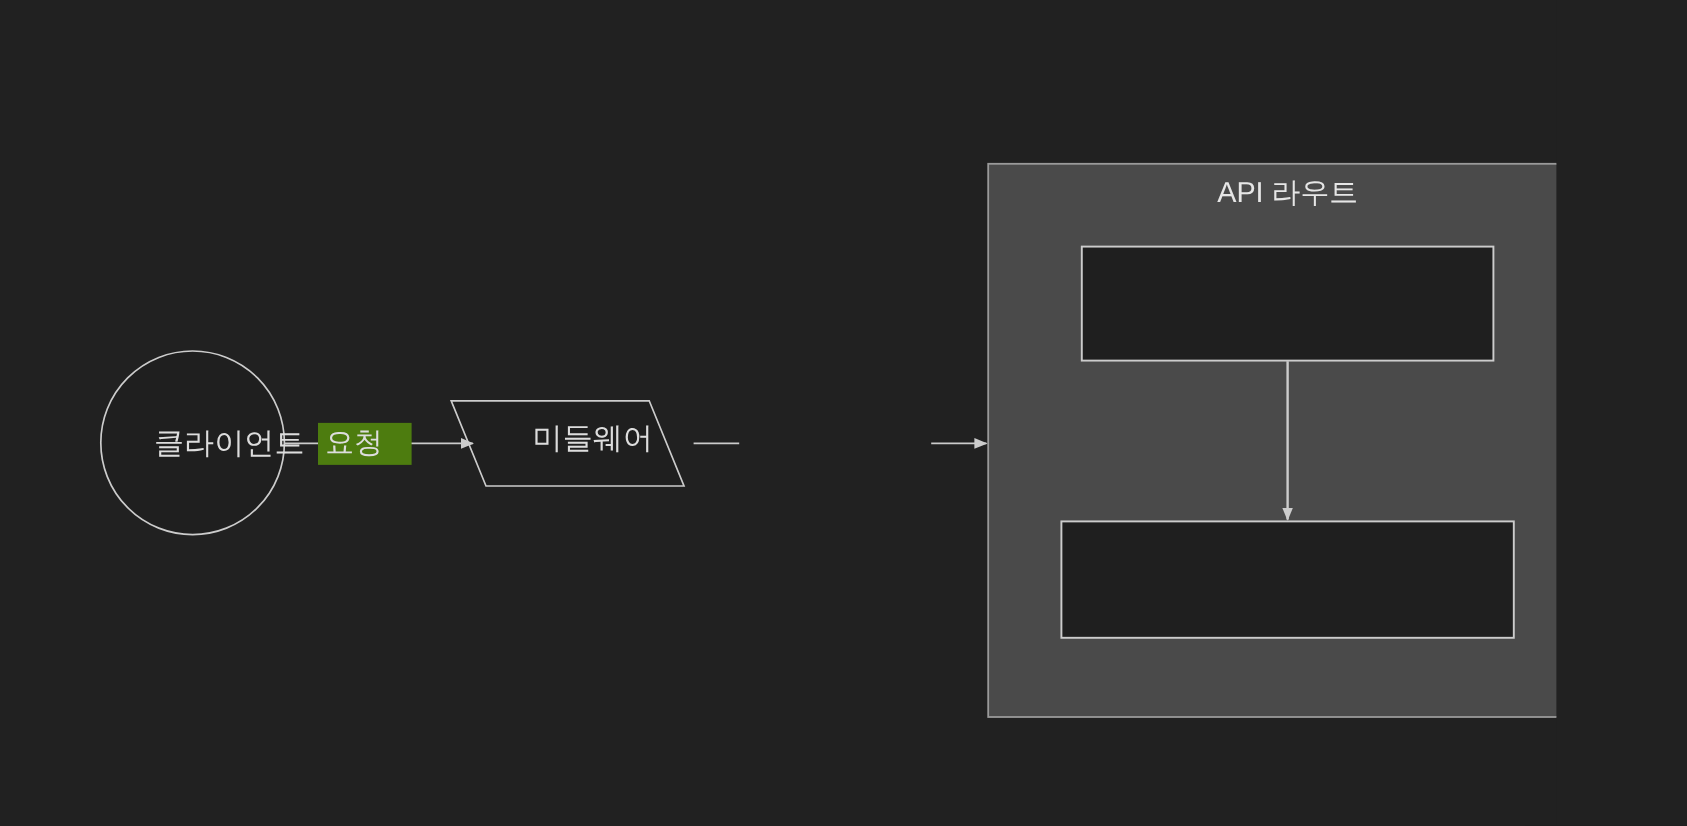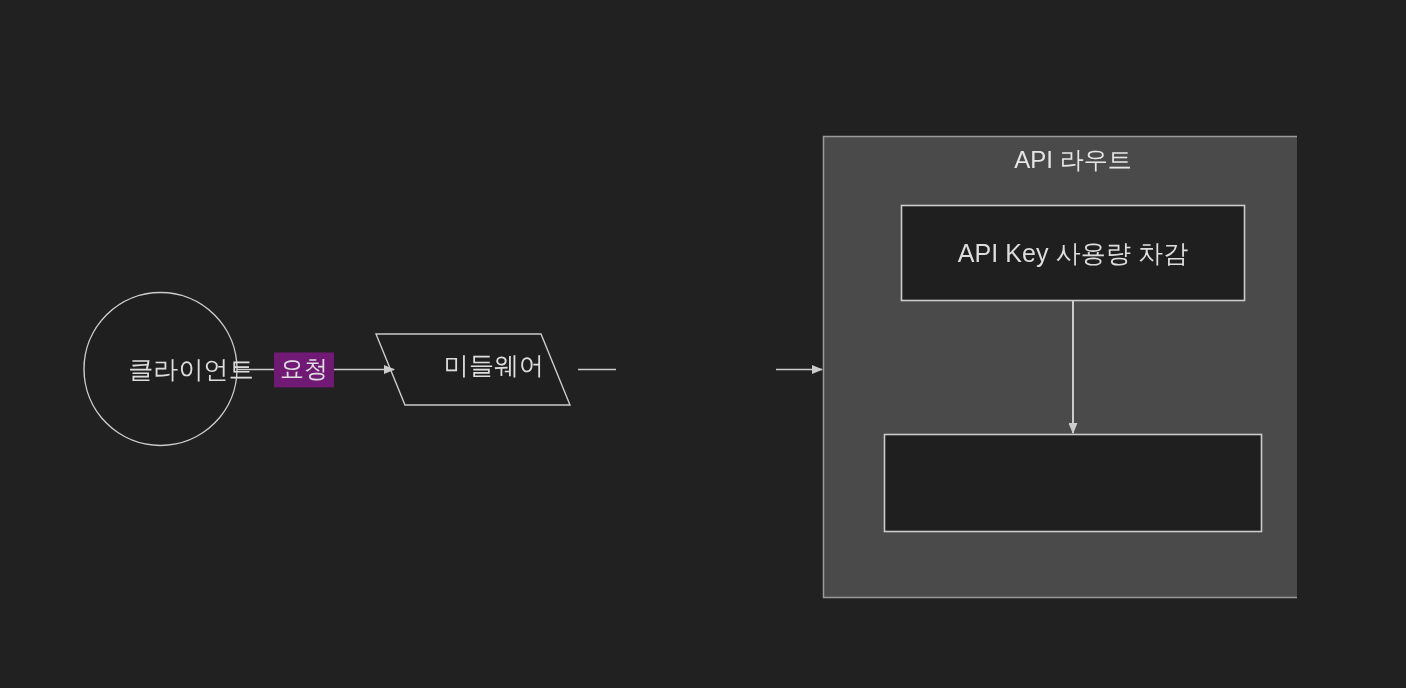--- a/index.html
+++ b/index.html
@@ -43,22 +43,22 @@
     white-space: nowrap;
     transform: translate(-50%, -50%);
   }
   .edge-label {
     position: absolute;
     color: #ddd;
     font-size: 24px;
     font-weight: 400;
     white-space: nowrap;
     transform: translate(-50%, -50%);
-    background: #701a75;
-    padding: 4px 6px 6px 6px;
+    background: #4d7c0f;
+    padding: 4px 24px 6px 6px;
     line-height: 1.05;
   }
 </style>
 </head>
 <body>
 
 <div id="diagram-canvas">
 
   <svg id="diagram-svg" viewBox="0 0 1406 688" xmlns="http://www.w3.org/2000/svg">
     <defs>
@@ -85,19 +85,18 @@
 
     <line x1="1073" y1="301" x2="1073" y2="433" stroke="#cccccc" stroke-width="2" marker-end="url(#arrowhead)"></line>
   </svg>
 
   <div class="subgraph-title" style="left:1073px; top:160px;">API 라우트</div>
 
   <div class="node-text" style="left:160px; top:369px;margin-left:31px;">클라이언트</div>
 
   <div class="node-text" style="left:473px; top:365px;margin-left:21px;">미들웨어</div>
 
-  <div class="node-text" style="left:1073px; top:253px;">API Key 사용량 차감</div>
 
 
   <div class="edge-label" style="left:304px; top:370px;">요청</div>
 
 
 </div>
 
 </body></html>

